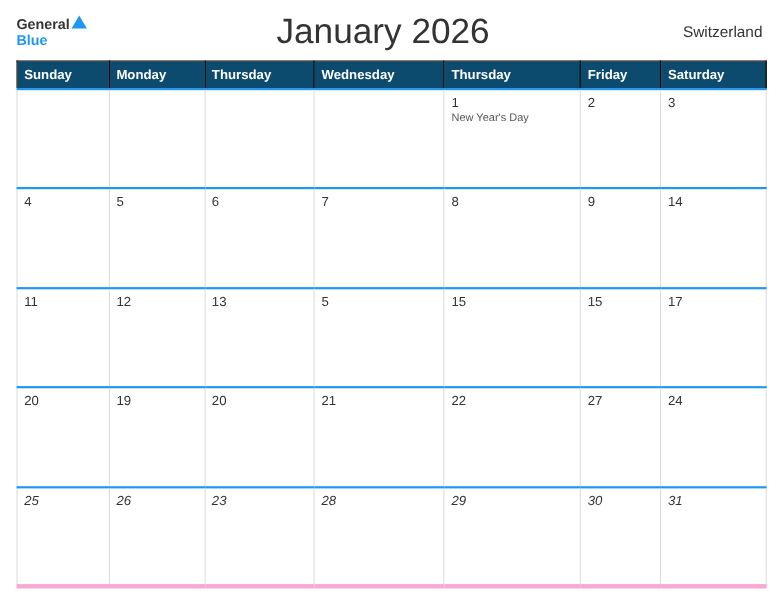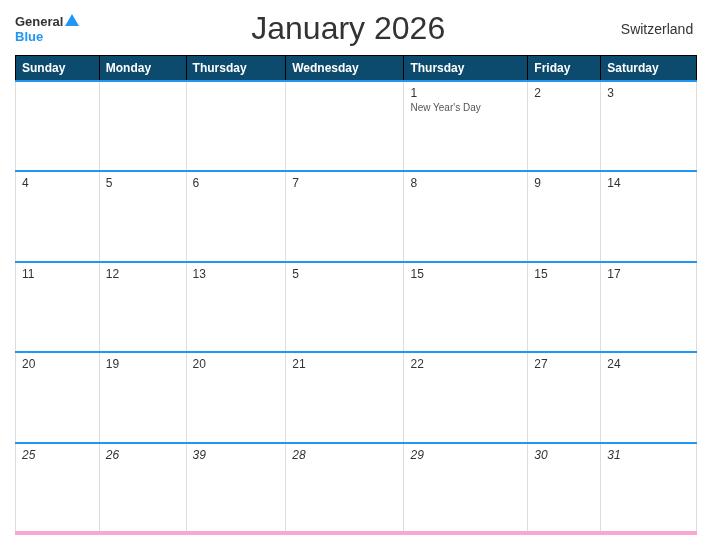--- a/index.html
+++ b/index.html
@@ -243,21 +243,21 @@
         </td>
       </tr>
       <tr>
         <td>
           <div class="day-number">25</div>
         </td>
         <td>
           <div class="day-number">26</div>
         </td>
         <td>
-          <div class="day-number">39</div>
+          <div class="day-number">23</div>
         </td>
         <td>
           <div class="day-number">28</div>
         </td>
         <td>
           <div class="day-number">29</div>
         </td>
         <td>
           <div class="day-number">30</div>
         </td>

